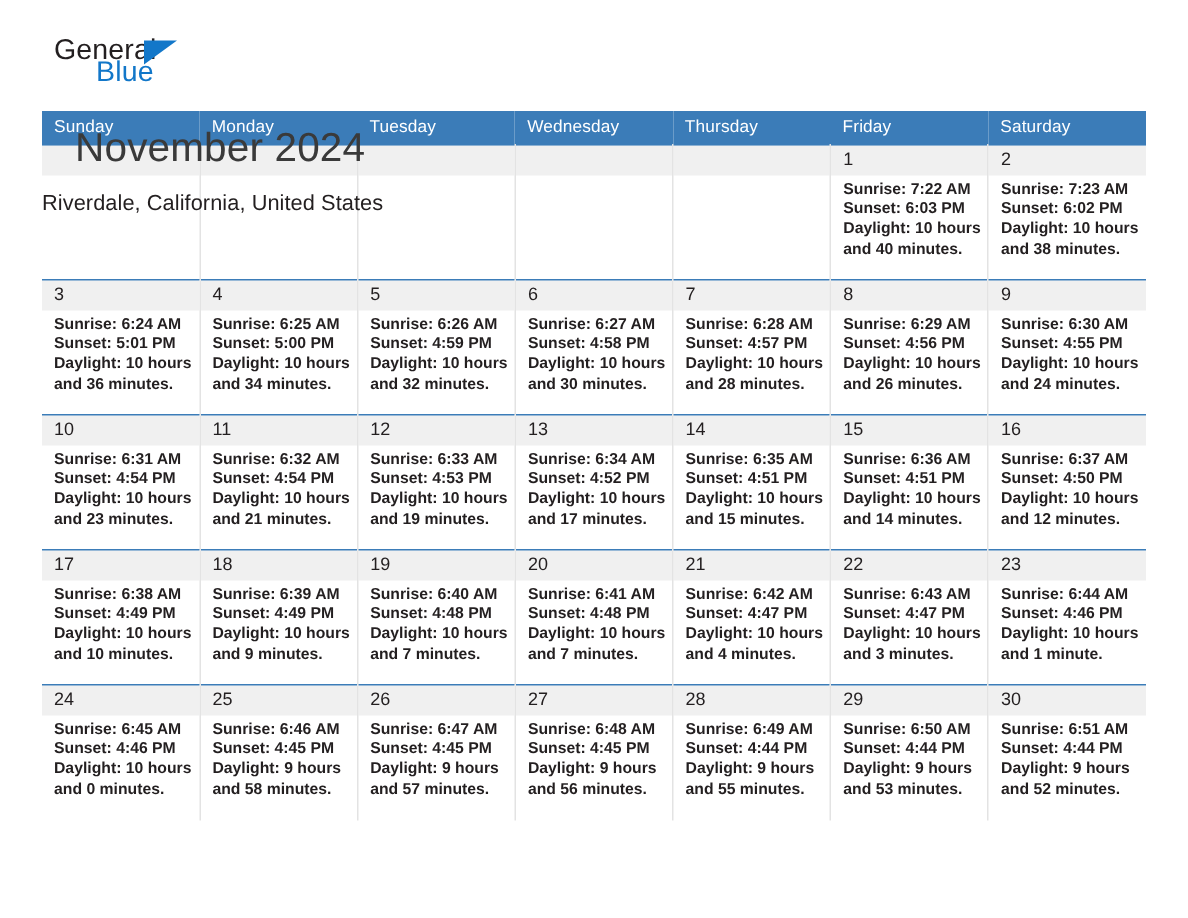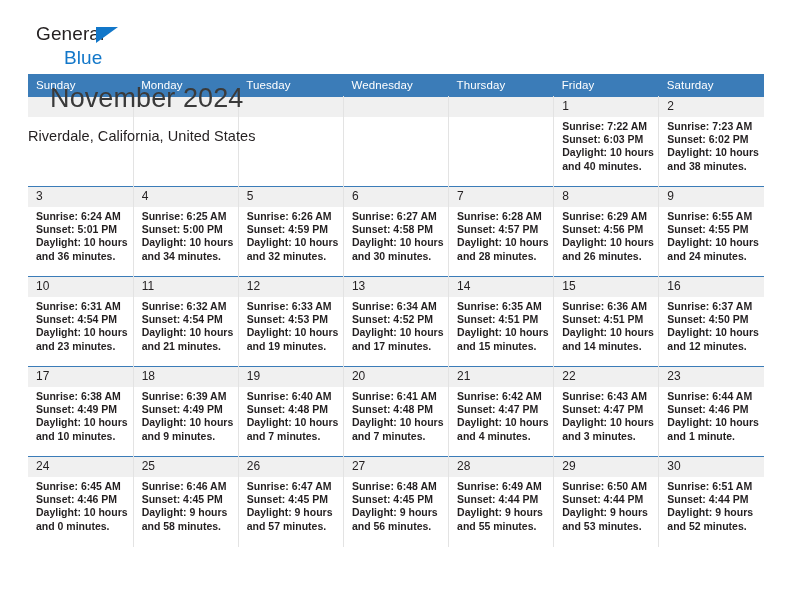--- a/index.html
+++ b/index.html
@@ -53,21 +53,21 @@
     left: 68px;
     top: 3px;
     width: 0;
     height: 0;
     border-left: 22px solid #1277c9;
     border-bottom: 16px solid transparent;
   }
   .brand-blue {
     position: absolute;
     left: 36px;
-    top: 24px;
+    top: 15px;
     font-size: 19px;
     color: #1277c9;
     letter-spacing: 0.1px;
     line-height: 20px;
   }
   .titles {
     text-align: right;
     flex: 1 1 auto;
     padding-right: 2px;
   }
@@ -312,21 +312,21 @@
                 <div>Sunset: 4:56 PM</div>
                 <div>Daylight: 10 hours</div>
                 <div>and 26 minutes.</div>
               </div>
             </div>
           </td>
           <td>
             <div class="cell">
               <div class="daynum">9</div>
               <div class="lines">
-                <div>Sunrise: 6:55 AM</div>
+                <div>Sunrise: 6:30 AM</div>
                 <div>Sunset: 4:55 PM</div>
                 <div>Daylight: 10 hours</div>
                 <div>and 24 minutes.</div>
               </div>
             </div>
           </td>
         </tr>
         <tr class="week-row">
           <td>
             <div class="cell">

